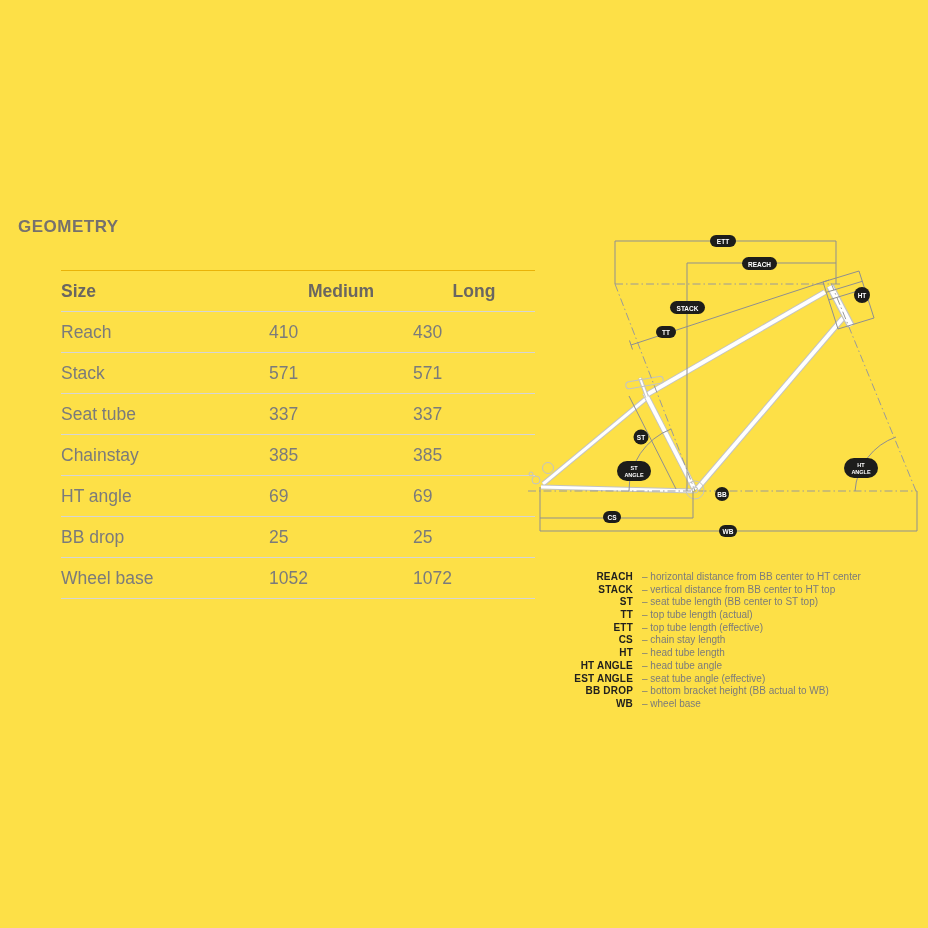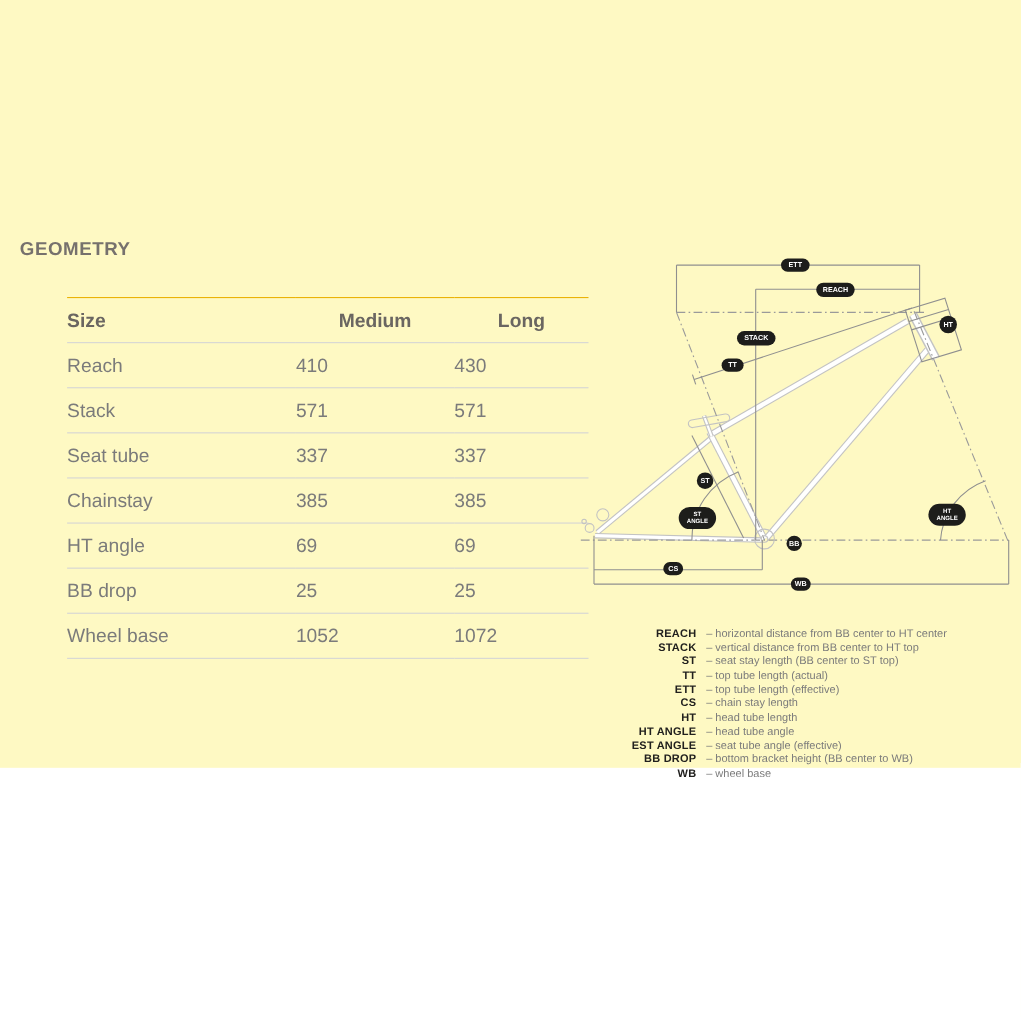--- a/index.html
+++ b/index.html
@@ -1,18 +1,18 @@
 <!DOCTYPE html>
 <html><head>
 <meta charset="utf-8">
 <style>
   * { margin:0; padding:0; box-sizing:border-box; }
   html,body { width:928px; height:928px; background:#ffffff;
     font-family:"Liberation Sans", sans-serif; overflow:hidden; }
-  .page { position:relative; width:928px; height:698px; background:#fef9c3; }
+  .page { position:relative; width:928px; height:928px; background:#fde047; }
 
   
   .geo-title { position:absolute; left:18px; top:217px; font-size:17px;
     font-weight:bold; letter-spacing:.5px; color:#76716d; }
 
   
   .spec-table { position:absolute; left:18px; top:270px; width:474px;
     border-collapse:collapse; table-layout:fixed; border-top:1px solid #eab308;margin-left:43px; }
   .spec-table col.c1 { width:208px; }
   .spec-table col.c2 { width:144px; }
@@ -196,21 +196,21 @@
     <div class="legend-row">
       <div class="legend-term">REACH</div>
       <div class="legend-desc">– horizontal distance from BB center to HT center</div>
     </div>
     <div class="legend-row">
       <div class="legend-term">STACK</div>
       <div class="legend-desc">– vertical distance from BB center to HT top</div>
     </div>
     <div class="legend-row">
       <div class="legend-term">ST</div>
-      <div class="legend-desc">– seat stay length (BB center to ST top)</div>
+      <div class="legend-desc">– seat tube length (BB center to ST top)</div>
     </div>
     <div class="legend-row">
       <div class="legend-term">TT</div>
       <div class="legend-desc">– top tube length (actual)</div>
     </div>
     <div class="legend-row">
       <div class="legend-term">ETT</div>
       <div class="legend-desc">– top tube length (effective)</div>
     </div>
     <div class="legend-row">
@@ -224,21 +224,21 @@
     <div class="legend-row">
       <div class="legend-term">HT ANGLE</div>
       <div class="legend-desc">– head tube angle</div>
     </div>
     <div class="legend-row">
       <div class="legend-term">EST ANGLE</div>
       <div class="legend-desc">– seat tube angle (effective)</div>
     </div>
     <div class="legend-row">
       <div class="legend-term">BB DROP</div>
-      <div class="legend-desc">– bottom bracket height (BB center to WB)</div>
+      <div class="legend-desc">– bottom bracket height (BB actual to WB)</div>
     </div>
     <div class="legend-row">
       <div class="legend-term">WB</div>
       <div class="legend-desc">– wheel base</div>
     </div>
   </div>
 
 </div>
 
 </body></html>

